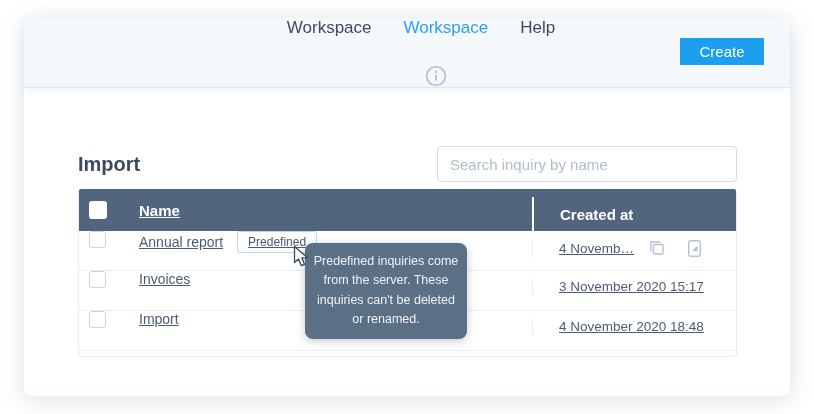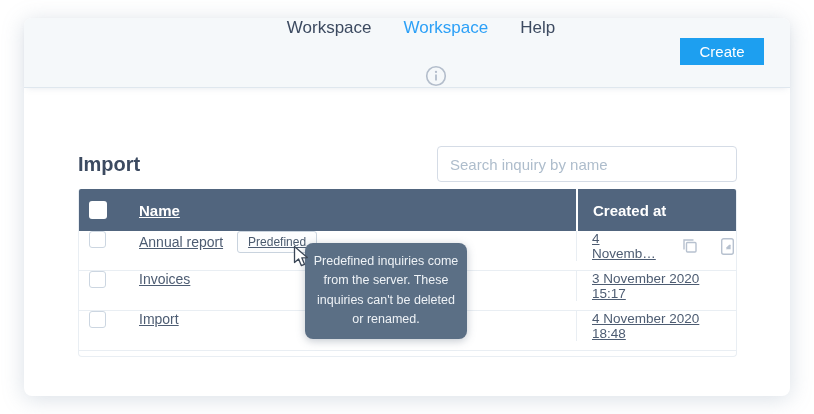--- a/index.html
+++ b/index.html
@@ -32,21 +32,21 @@
   
   .table{margin-top:7px;border:1px solid var(--rowBorder);border-top:none;
     border-radius:3px 3px 4px 4px;padding-bottom:5px;}
   .t-head{display:flex;align-items:stretch;height:42px;background:var(--slate);
     border-radius:2px 2px 0 0;color:#fff;}
   .t-row{display:flex;align-items:flex-start;height:40px;border-bottom:1px solid var(--rowBorder);
     background:#fff;color:var(--bodyText);font-size:14px;text-decoration:underline;}
   .c-check{width:60px;display:flex;align-items:center;padding-left:10px;}
   .c-name{flex:1;display:flex;align-items:center;font-size:14px;}
   .t-head .c-name{font-size:15px;font-weight:bold;text-decoration:underline;}
-  .c-created{width:160px;display:flex;align-items:center;padding-left:15px;}
+  .c-created{width:204px;display:flex;align-items:center;padding-left:26px;margin-top:8px;}
   .t-head .c-created{border-left:2px solid #fff;font-size:15px;font-weight:bold;}
   .t-row .c-created{border-left:1px solid var(--rowBorder);font-size:13.5px;}
   input[type=checkbox]{appearance:none;-webkit-appearance:none;width:17px;height:17px;
     border:1px solid #ccd6e1;border-radius:3px;background:#fff;cursor:pointer;}
   .t-head input[type=checkbox]{width:18px;height:18px;border:none;}
   .badge{margin-left:14px;padding:4px 10px;font-size:12px;color:#4a5a6e;background:#fcfdfe;
     border:1px solid #c9d3de;border-radius:3px;line-height:1;cursor:default;}
   .row-icons{display:flex;align-items:center;gap:20px;margin-left:14px;}
   .row-icons svg{cursor:pointer;display:block;}
   

